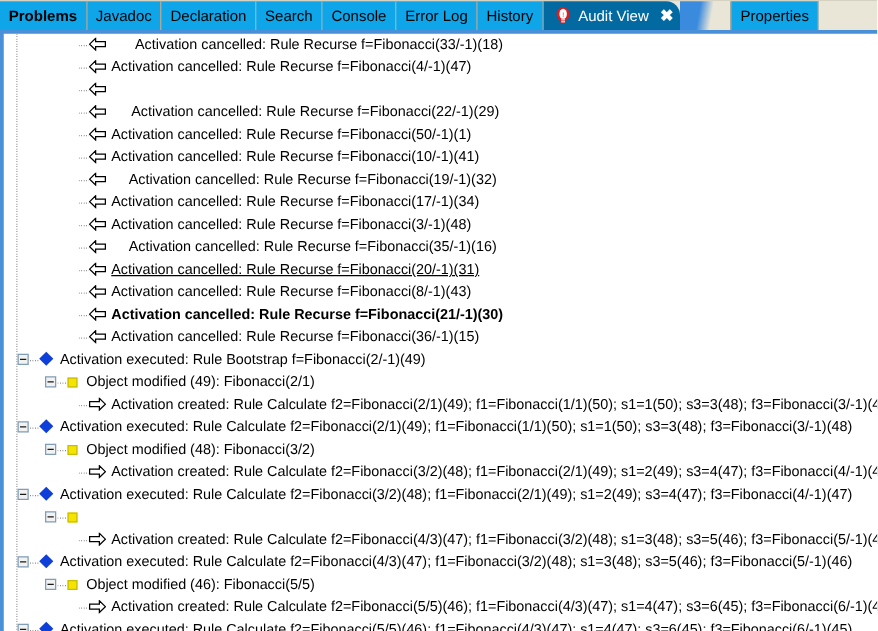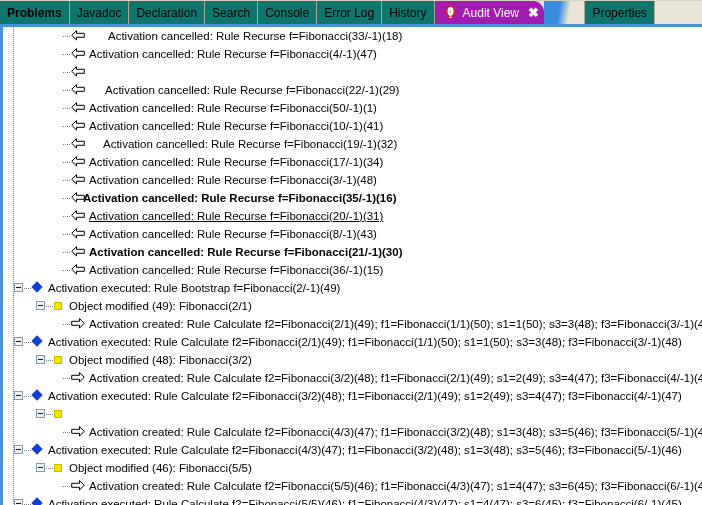--- a/index.html
+++ b/index.html
@@ -30,31 +30,31 @@
     align-items: stretch;
     border-top: 1px solid #d6d2c2;
   }
   .tab {
     position: relative;
     display: flex;
     align-items: center;
     padding: 0 7px;
     font-size: 12px;
     color: #000000;
-    background: #0f766e;
+    background: #0ea5e9;
     border-right: 1px solid #aaa79b;
     white-space: nowrap;
     line-height: 1;
   }
   .tab.first {
     font-weight: bold;
     border-right: 1px solid #aaa79b;
   }
   .tab.active {
-    background: #a21caf;
+    background: #0369a1;
     color: #ffffff;
     border-right: none;
     padding: 0 6px 0 8px;
     border-top-right-radius: 11px;
     border-bottom-right-radius: 0;
     margin-right: 0;
     z-index: 3;
   }
   .tab.active-skew {
     width: 26px;
@@ -314,21 +314,21 @@
             </div>
             <span class="label" style="left: 86px;">Activation cancelled: Rule Recurse f=Fibonacci(3/-1)(48)</span>
           </div>
           <div class="row">
             <div class="elbow" style="left: 60px; width: 8px;"></div>
             <div class="ico ico-arrow" style="left: 68px;">
               <svg width="14" height="11" viewBox="0 0 14 11">
                 <path d="M5.5 0.6 L5.5 3.3 L13.3 3.3 L13.3 7.3 L5.5 7.3 L5.5 10.0 L0.7 5.3 Z" fill="#ffffff" stroke="#000000" stroke-width="1"></path>
               </svg>
             </div>
-            <span class="label" style="left: 80px; font-weight: bold;">Activation cancelled: Rule Recurse f=Fibonacci(35/-1)(16)</span>
+            <span class="label" style="left: 100px;">Activation cancelled: Rule Recurse f=Fibonacci(35/-1)(16)</span>
           </div>
           <div class="row">
             <div class="elbow" style="left: 60px; width: 8px;"></div>
             <div class="ico ico-arrow" style="left: 68px;">
               <svg width="14" height="11" viewBox="0 0 14 11">
                 <path d="M5.5 0.6 L5.5 3.3 L13.3 3.3 L13.3 7.3 L5.5 7.3 L5.5 10.0 L0.7 5.3 Z" fill="#ffffff" stroke="#000000" stroke-width="1"></path>
               </svg>
             </div>
             <span class="label" style="left: 86px; text-decoration: underline;">Activation cancelled: Rule Recurse f=Fibonacci(20/-1)(31)</span>
           </div>

